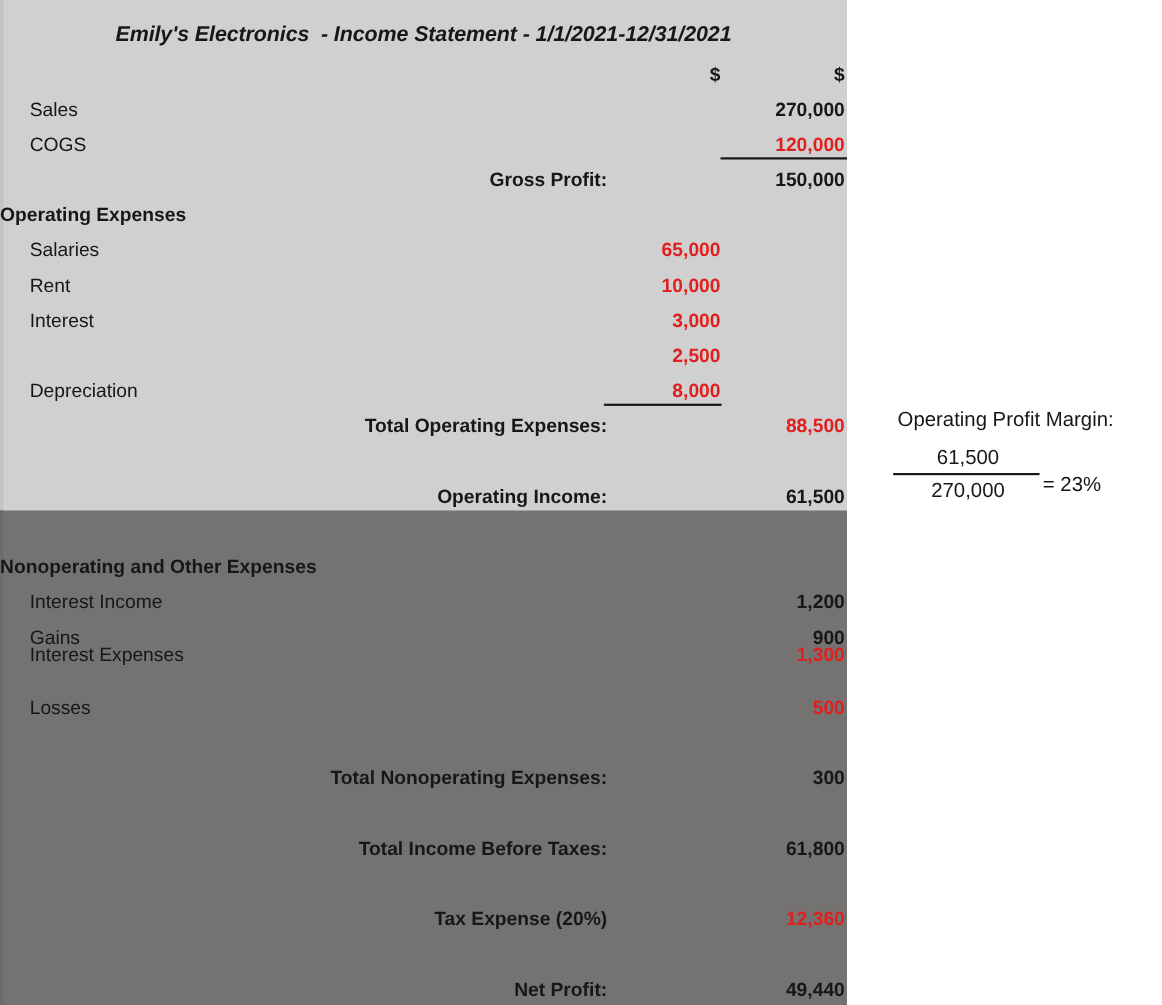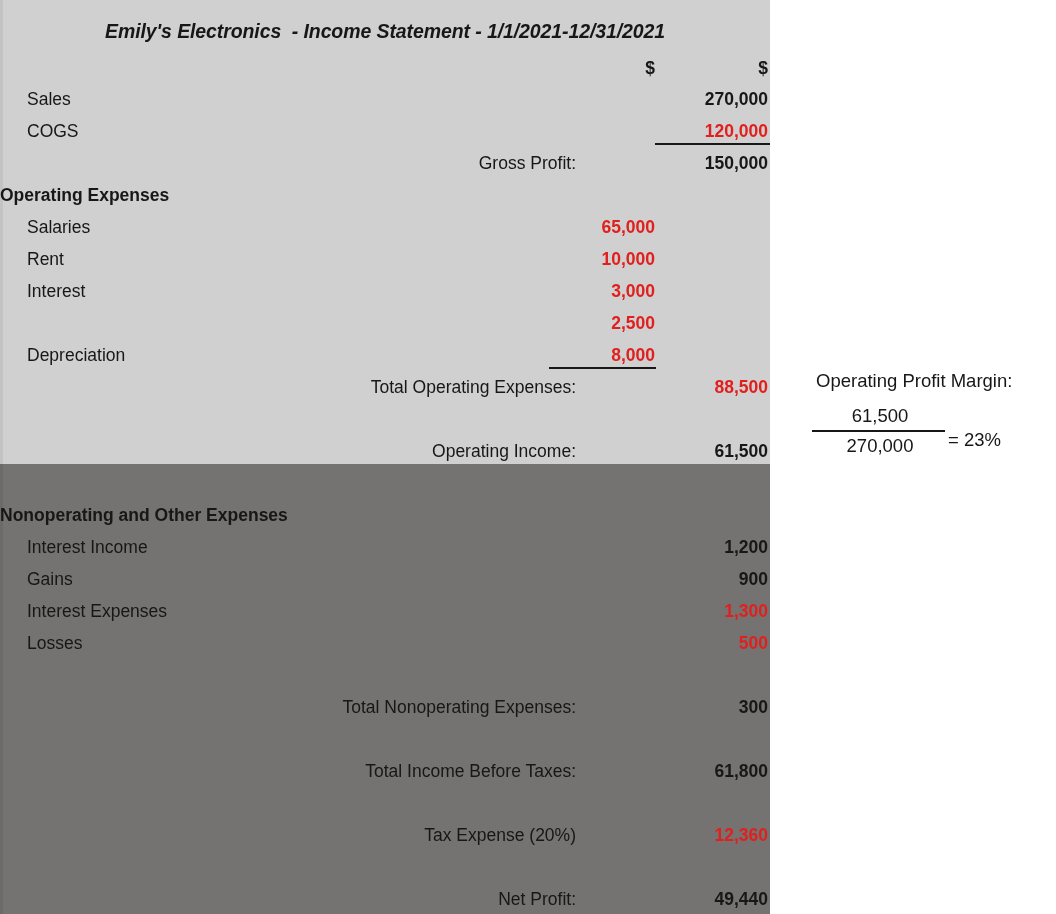--- a/index.html
+++ b/index.html
@@ -79,23 +79,22 @@
     width: 552px;
     text-align: left;
     font-weight: bold;
     white-space: pre;
   }
   .lbl-right {
     position: absolute;
     left: 0;
     width: 552px;
     text-align: right;
-    font-weight: normal;
-    white-space: pre;
-    margin-left: 24px;
+    font-weight: bold;
+    white-space: pre;
   }
   .col1 {
     position: absolute;
     left: 495px;
     width: 160px;
     text-align: right;
     padding-right: 0px;
     box-sizing: border-box;
     white-space: pre;
   }
@@ -241,21 +240,21 @@
   </div>
 
   <div class="row" style="top:534px;">
     <span class="lbl-left blk">Interest Income</span>
     <span class="col2 bold blk">1,200</span>
   </div>
   <div class="row" style="top:566px;">
     <span class="lbl-left blk">Gains</span>
     <span class="col2 bold blk">900</span>
   </div>
-  <div class="row" style="top:598px;">
+  <div class="row" style="top:582px;">
     <span class="lbl-left blk">Interest Expenses</span>
     <span class="col2 bold red">1,300</span>
   </div>
   <div class="row" style="top:630px;">
     <span class="lbl-left blk">Losses</span>
     <span class="col2 bold red">500</span>
   </div>
 
   <div class="row" style="top:694px;">
     <span class="lbl-right blk">Total Nonoperating Expenses:</span>

